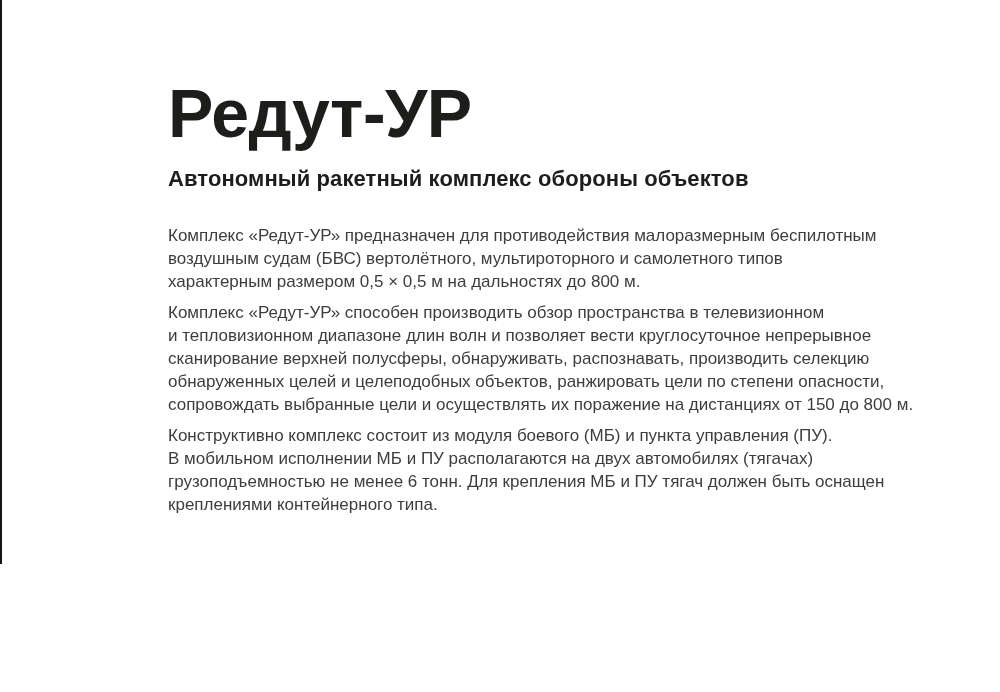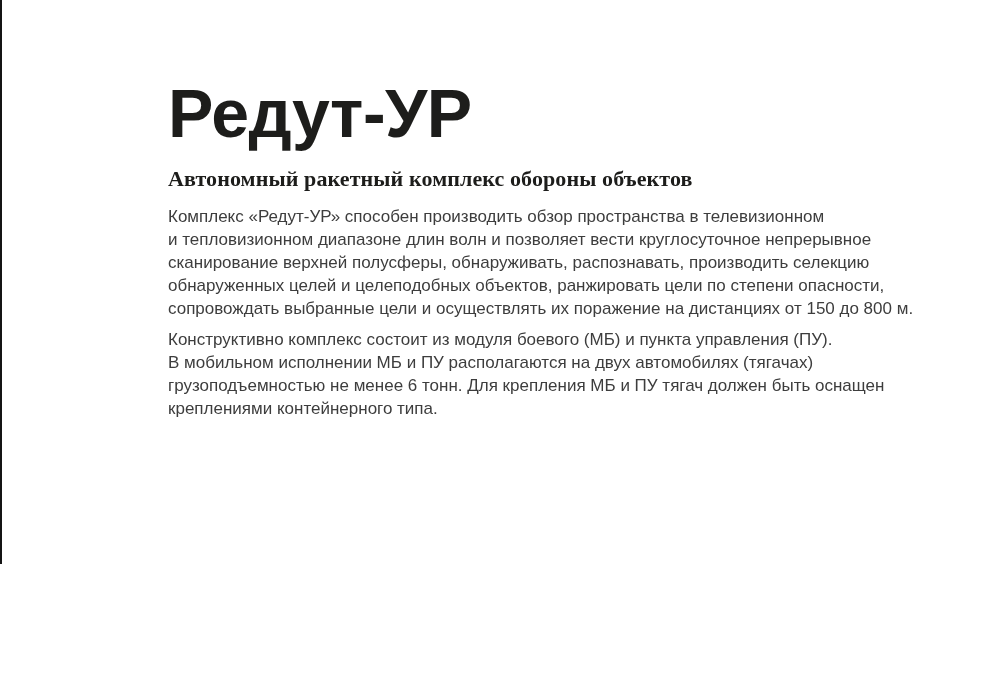--- a/index.html
+++ b/index.html
@@ -31,27 +31,26 @@
   }
   .title {
     margin: 0;
     font-size: 68px;
     line-height: 1.05;
     font-weight: 600;
     letter-spacing: -0.5px;
     color: var(--title-text, #1d1d1b);
   }
   .subtitle {
-    margin: 17px 0 12px 0;
+    margin: 17px 0 0 0;
     font-size: 22px;
     line-height: 1.2;
     font-weight: 700;
     letter-spacing: 0.1px;
     color: var(--title-text, #1d1d1b);
-    font-family: Liberation Serif, serif;
   }
   .para {
     margin: 0 0 8px 0;
     font-size: 17px;
     line-height: 23px;
     font-weight: 400;
     color: var(--body-text, #3d3d3d);
     white-space: pre-line; 
   }
   .para.first {
@@ -71,20 +70,23 @@
 <body>
 
 <div class="page">
   <div class="edge-line"></div>
 
   <main class="content">
     <h1 class="title">Редут-УР</h1>
 
     <h2 class="subtitle">Автономный ракетный комплекс обороны объектов</h2>
 
+    <p class="para first">Комплекс «Редут-УР» предназначен для противодействия малоразмерным беспилотным
+воздушным судам (БВС) вертолётного, мультироторного и самолетного типов
+характерным размером 0,5 × 0,5 м на дальностях до 800 м.</p>
 
     <p class="para">Комплекс «Редут-УР» способен производить обзор пространства в телевизионном
 и тепловизионном диапазоне длин волн и позволяет вести круглосуточное непрерывное
 сканирование верхней полусферы, обнаруживать, распознавать, производить селекцию
 обнаруженных целей и целеподобных объектов, ранжировать цели по степени опасности,
 сопровождать выбранные цели и осуществлять их поражение на дистанциях от 150 до 800 м.</p>
 
     <p class="para">Конструктивно комплекс состоит из модуля боевого (МБ) и пункта управления (ПУ).
 В мобильном исполнении МБ и ПУ располагаются на двух автомобилях (тягачах)
 грузоподъемностью не менее 6 тонн. Для крепления МБ и ПУ тягач должен быть оснащен

